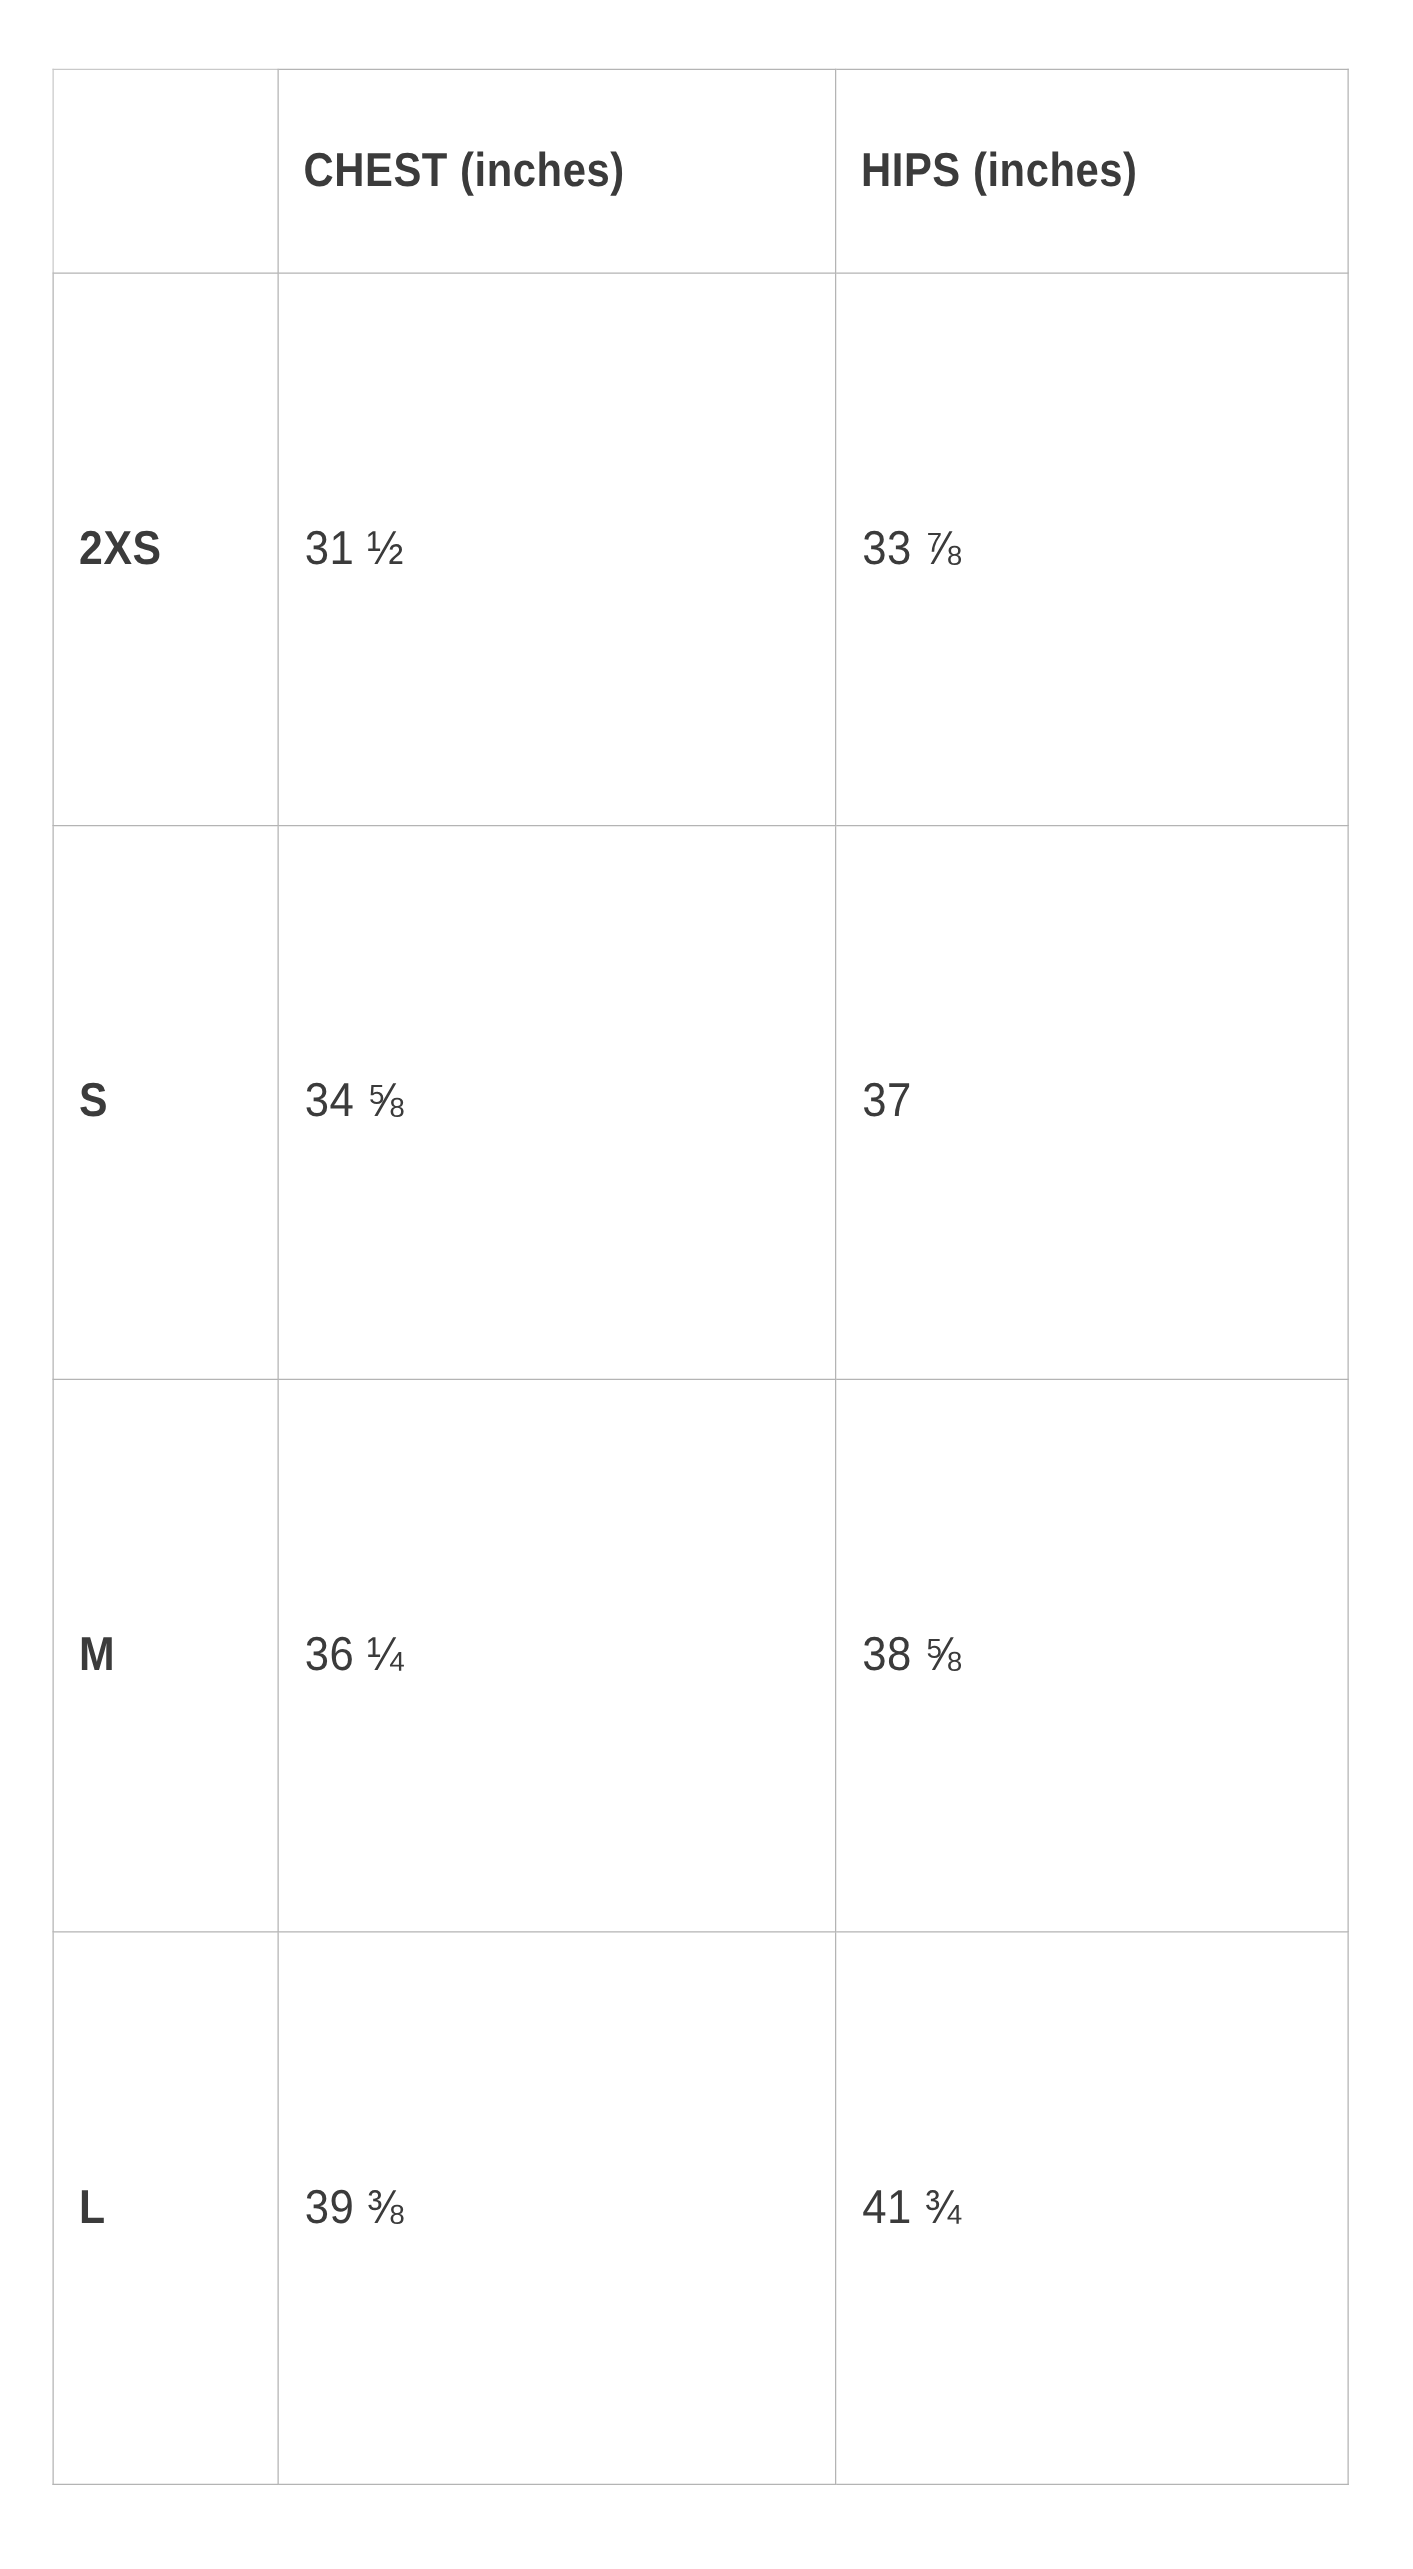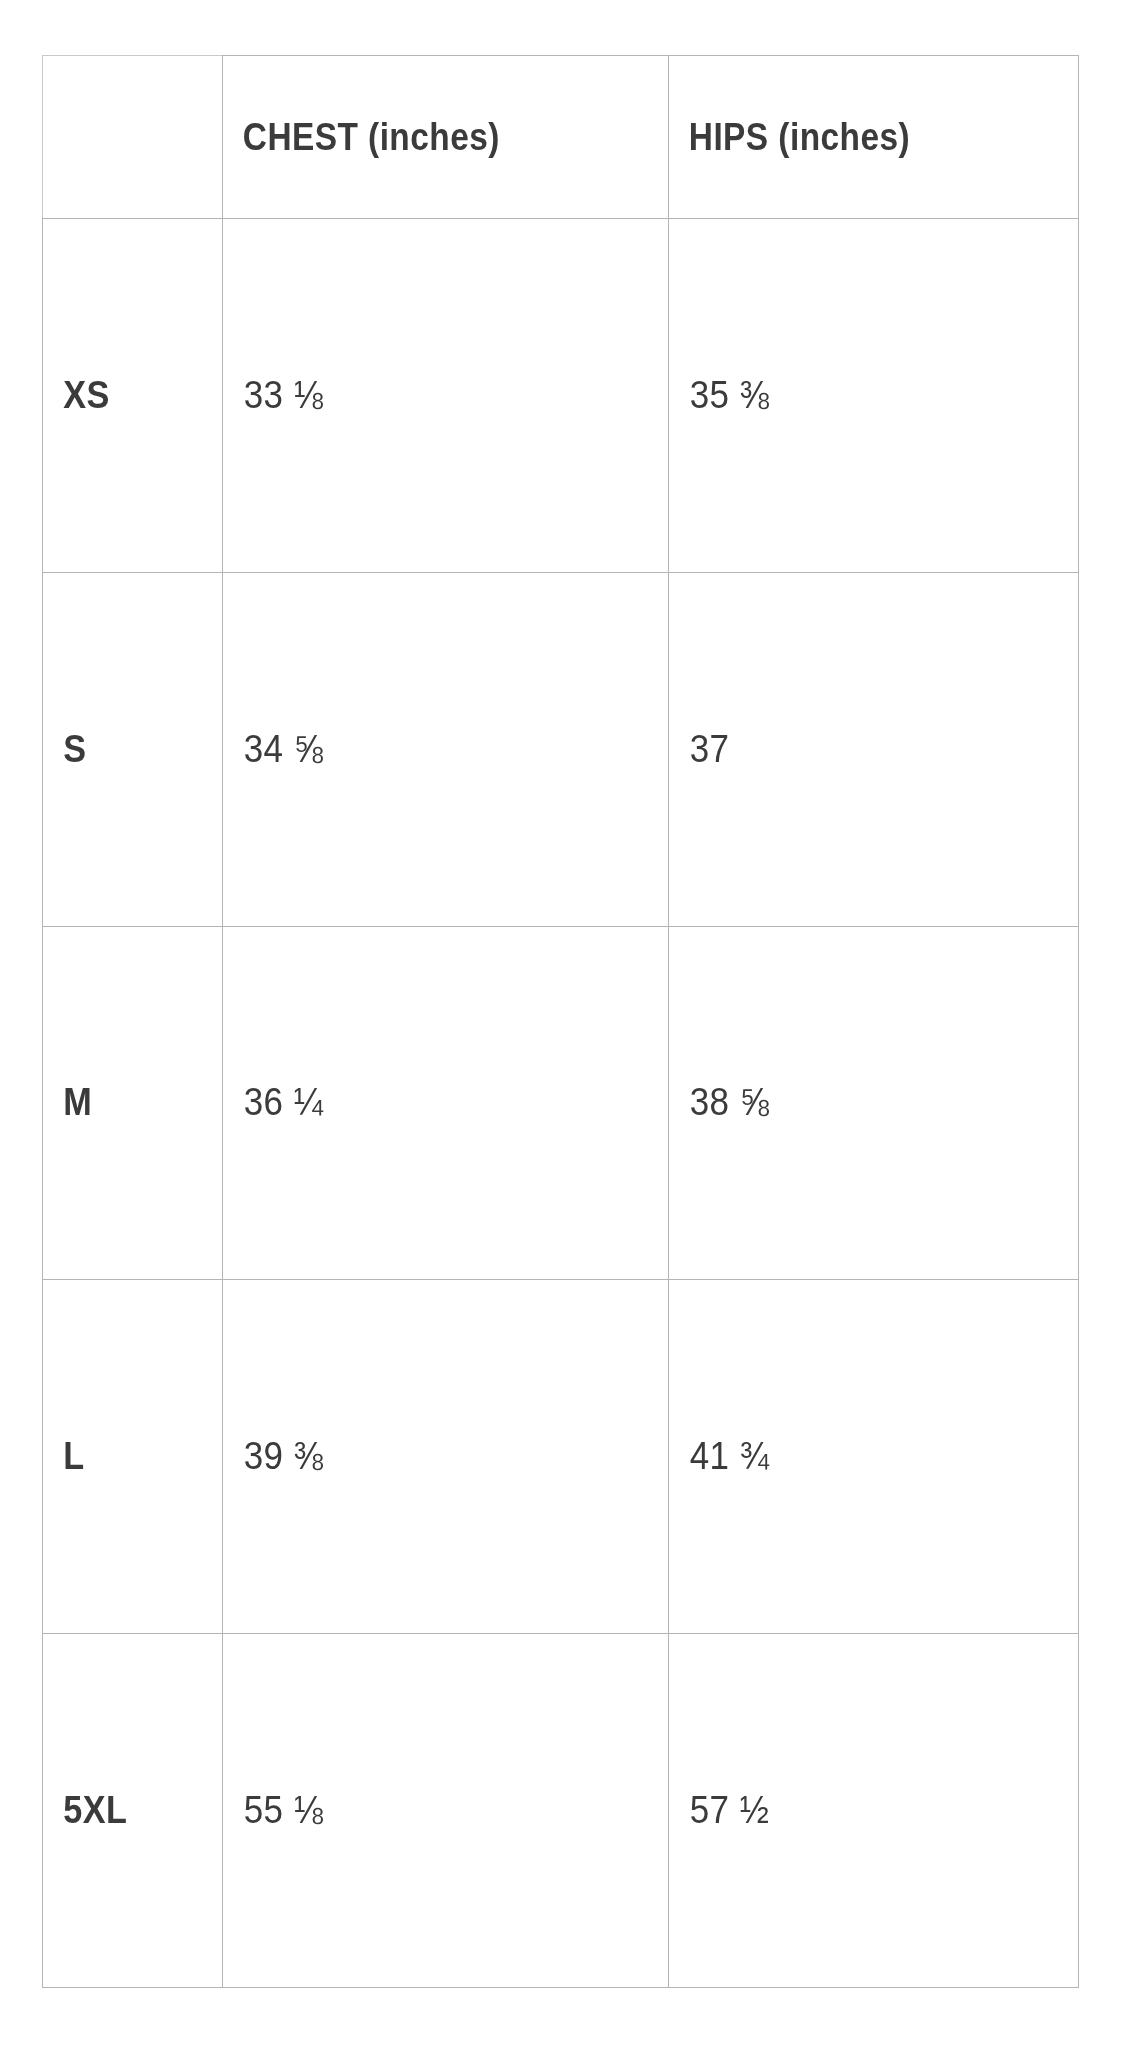--- a/index.html
+++ b/index.html
@@ -94,39 +94,34 @@
     </colgroup>
     <thead>
       <tr>
         <th class="col-empty"></th>
         <th>CHEST (inches)</th>
         <th>HIPS (inches)</th>
       </tr>
     </thead>
     <tbody>
       <tr>
-        <td class="size-label">XS</td>
-        <td class="measure">33 ⅛</td>
-        <td class="measure">35 ⅜</td>
+        <td class="size-label">2XS</td>
+        <td class="measure">31 ½</td>
+        <td class="measure">33 ⅞</td>
       </tr>
       <tr>
         <td class="size-label">S</td>
         <td class="measure">34 ⅝</td>
         <td class="measure">37</td>
       </tr>
       <tr>
         <td class="size-label">M</td>
         <td class="measure">36 ¼</td>
         <td class="measure">38 ⅝</td>
       </tr>
       <tr>
         <td class="size-label">L</td>
         <td class="measure">39 ⅜</td>
         <td class="measure">41 ¾</td>
       </tr>
-      <tr>
-        <td class="size-label">5XL</td>
-        <td class="measure">55 ⅛</td>
-        <td class="measure">57 ½</td>
-      </tr>
     </tbody>
   </table>
 </div>
 
 </body></html>

